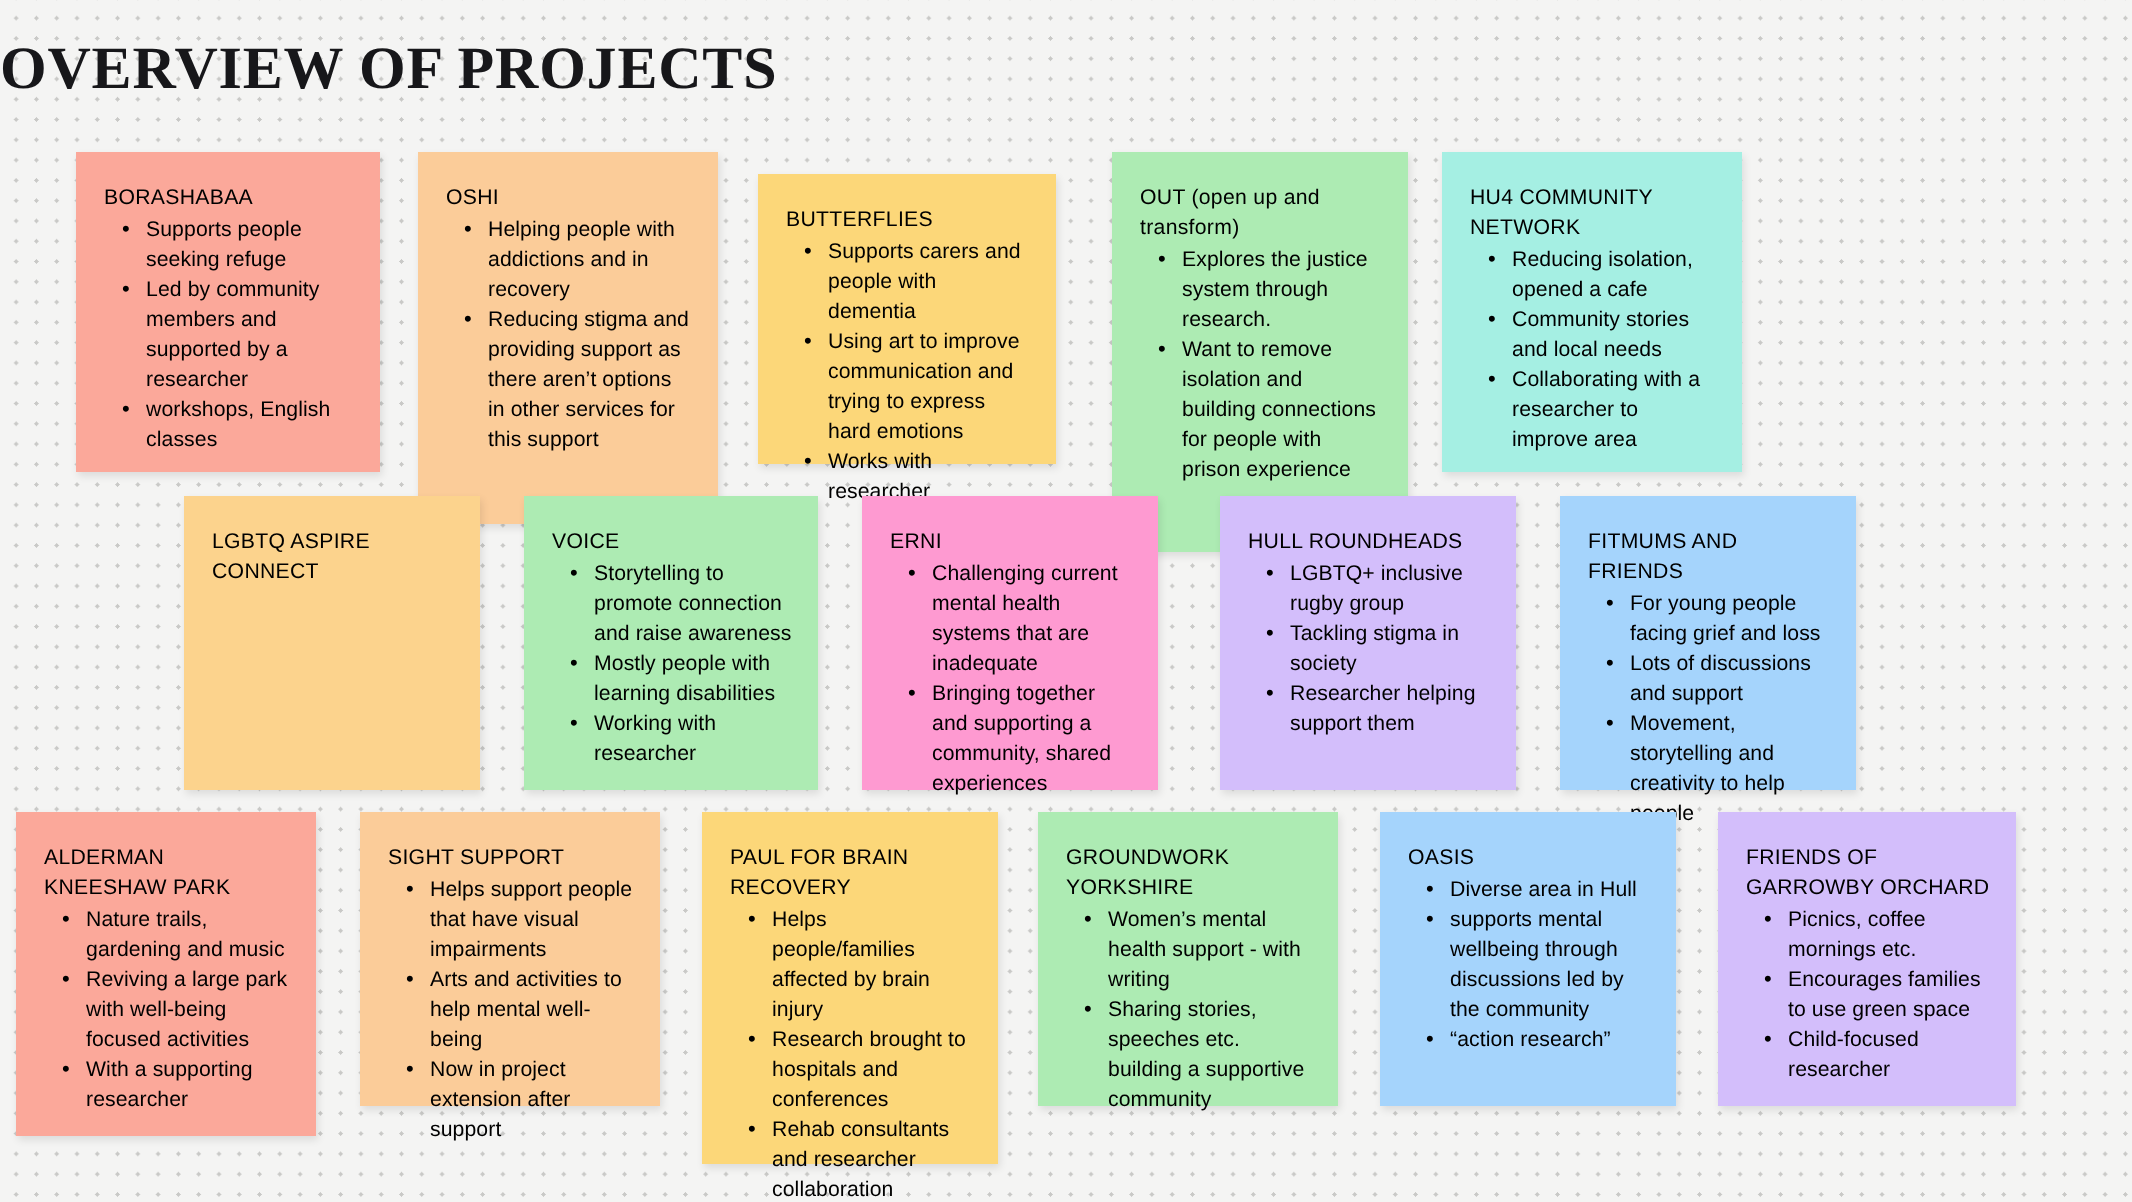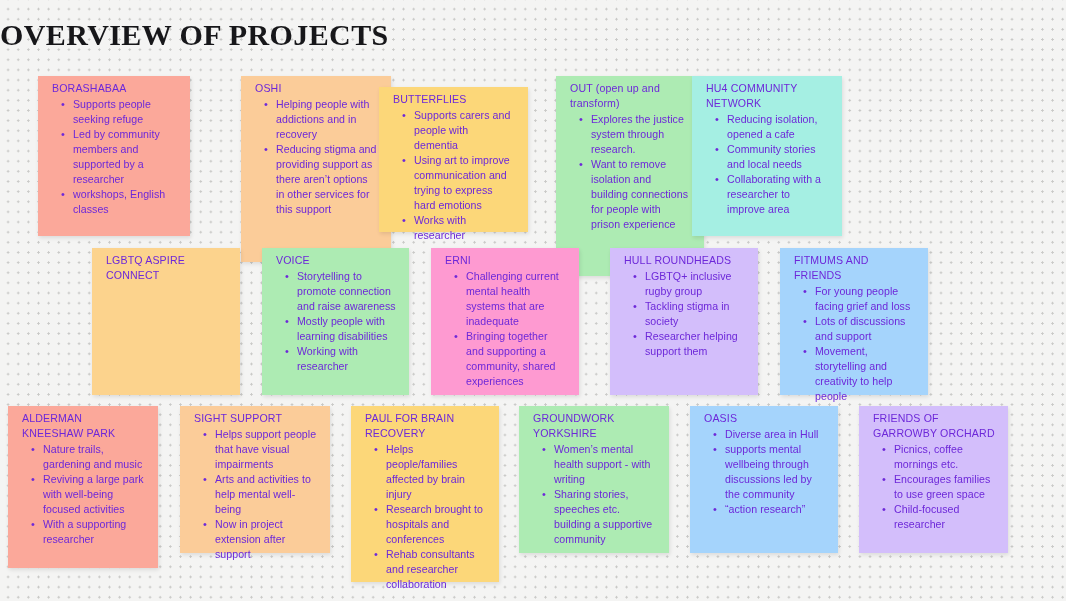--- a/index.html
+++ b/index.html
@@ -32,23 +32,23 @@
     text-align: left;
     font-family: "Liberation Serif", serif;
     font-weight: bold;
     font-size: 30px;
     letter-spacing: 0.4px;
     color: #17171a;
   }
 
   .note {
     position: absolute;
-    padding: 5px 13px 12px 14px;
+    padding: 16px 13px 12px 14px;
     box-shadow: 1px 2px 4px rgba(0,0,0,0.10);
-    color: #6d28d9;
+    color: #000000;
   }
 
   .note-title {
     font-size: 10.6px;
     line-height: 15px;
     letter-spacing: 0.15px;
     margin-bottom: 1px;
     white-space: pre-line;
   }
 
@@ -83,21 +83,21 @@
   <div id="page-title">OVERVIEW OF PROJECTS</div>
   <div id="notes-layer">
       <div class="note" style="left: 38px; top: 76px; width: 152px; height: 160px; background-color: rgb(251, 168, 154);">
         <div class="note-title">BORASHABAA</div>
         <ul class="note-list">
           <li>Supports people seeking refuge</li>
           <li>Led by community members and supported by a researcher</li>
           <li>workshops, English classes</li>
         </ul>
       </div>
-      <div class="note" style="left: 209px; top: 76px; width: 150px; height: 186px; background-color: rgb(251, 204, 153); margin-left: 32px;">
+      <div class="note" style="left: 209px; top: 76px; width: 150px; height: 186px; background-color: rgb(251, 204, 153);">
         <div class="note-title">OSHI</div>
         <ul class="note-list">
           <li>Helping people with addictions and in recovery</li>
           <li>Reducing stigma and providing support as there aren’t options in other services for this support</li>
         </ul>
       </div>
       <div class="note" style="left: 379px; top: 87px; width: 149px; height: 145px; background-color: rgb(252, 215, 121);">
         <div class="note-title">BUTTERFLIES</div>
         <ul class="note-list">
           <li>Supports carers and people with dementia</li>
@@ -105,21 +105,21 @@
           <li>Works with researcher</li>
         </ul>
       </div>
       <div class="note" style="left: 556px; top: 76px; width: 148px; height: 200px; background-color: rgb(173, 235, 179);">
         <div class="note-title">OUT (open up and transform)</div>
         <ul class="note-list">
           <li>Explores the justice system through research.</li>
           <li>Want to remove isolation and building connections for people with prison experience</li>
         </ul>
       </div>
-      <div class="note" style="left: 692px; top: 76px; width: 150px; height: 160px; background-color: rgb(165, 239, 227);">
+      <div class="note" style="left: 721px; top: 76px; width: 150px; height: 160px; background-color: rgb(165, 239, 227);">
         <div class="note-title">HU4 COMMUNITY NETWORK</div>
         <ul class="note-list">
           <li>Reducing isolation, opened a cafe</li>
           <li>Community stories and local needs</li>
           <li>Collaborating with a researcher to improve area</li>
         </ul>
       </div>
       <div class="note" style="left: 92px; top: 248px; width: 148px; height: 147px; background-color: rgb(252, 211, 141);">
         <div class="note-title">LGBTQ ASPIRE CONNECT</div>
       </div>

